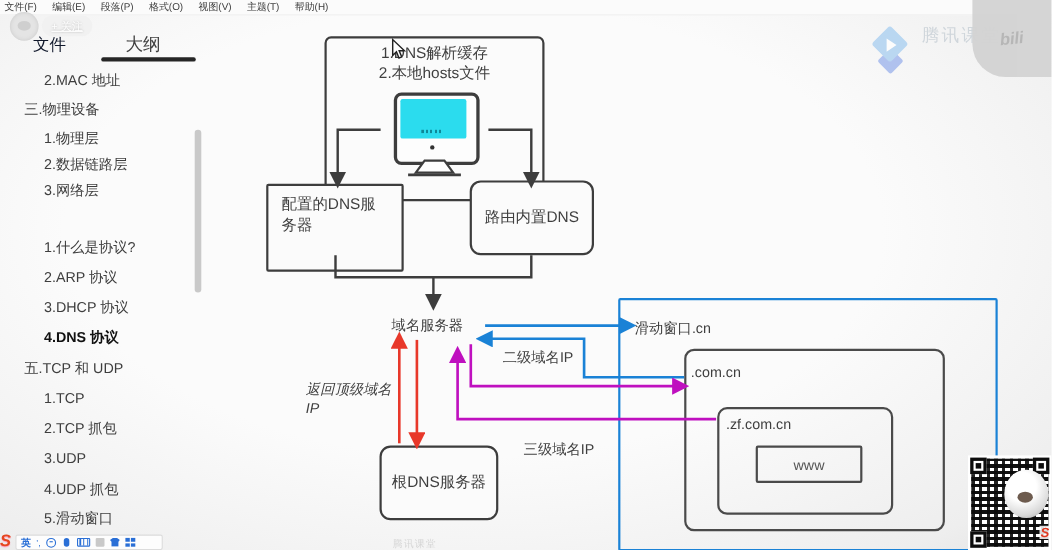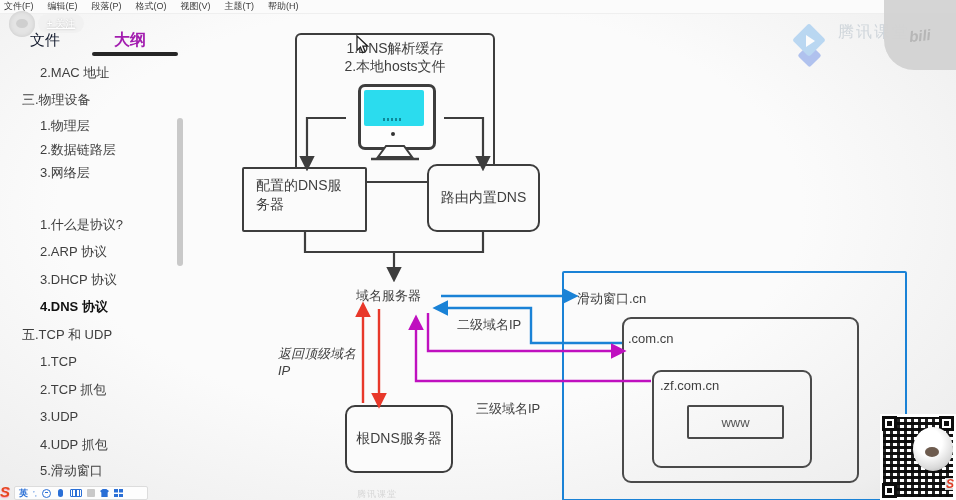--- a/index.html
+++ b/index.html
@@ -13,33 +13,33 @@
   #menubar{left:0;top:0;width:956px;height:14px;background:#fbfbfb;border-bottom:1px solid #efefef;
     display:flex;align-items:center;gap:14px;padding-left:4px;box-sizing:border-box;}
   #menubar span{font-size:9px;color:#3c3c3c;white-space:nowrap;cursor:default;}
   
   #avatar{left:9px;top:11px;width:26px;height:26px;border-radius:50%;background:#e4e4e4;box-shadow:inset 0 0 4px #c9c9c9;}
   #avatar::after{content:"";position:absolute;left:7px;top:8px;width:12px;height:9px;border-radius:50%;background:#cfcfcf;}
   #followBtn{left:38px;top:14px;width:46px;height:19px;border-radius:10px;background:rgba(240,240,240,.88);
     color:#ffffff;font-size:10px;display:flex;align-items:center;justify-content:center;text-shadow:0 0 2px #bbb;text-decoration:underline;}
   
   #tabFile{left:30px;top:31px;font-size:15px;color:#0f172a;}
-  #tabOutline{left:114px;top:30px;font-size:16px;font-weight:bold;color:#a21caf;}
+  #tabOutline{left:114px;top:30px;font-size:16px;font-weight:normal;color:#404040;}
   #tabUnderline{left:92px;top:52px;width:86px;height:4px;background:#262626;border-radius:2px;}
   
   #outlineList{left:0;top:0;width:190px;height:500px;margin:0;padding:0;list-style:none;}
   #outlineList li{position:absolute;font-size:13px;color:#3e3e3e;white-space:nowrap;cursor:pointer;}
   #outlineList li.lvl1{left:22px;}
   #outlineList li.lvl2{left:40px;}
   #outlineList li.active{font-weight:bold;color:#111;}
   #scrollbar{left:177px;top:118px;width:6px;height:148px;border-radius:3px;background:#c9c9c9;}
   
   .dbox{position:absolute;border:2px solid #3d3d3d;background:#fbfbfb;color:#3f3f3f;box-sizing:border-box;}
   #topBox{left:295px;top:33px;width:200px;height:150px;border-radius:6px;text-align:center;padding-top:4px;font-size:14px;line-height:18px;}
-  #leftDnsBox{left:242px;top:167px;width:125px;height:65px;border-radius:2px;font-size:14px;line-height:19px;padding:7px 10px 0 12px;}
+  #leftDnsBox{left:242px;top:167px;width:125px;height:80px;border-radius:2px;font-size:14px;line-height:19px;padding:7px 10px 0 12px;}
   #rightDnsBox{left:427px;top:164px;width:113px;height:68px;border-radius:10px;font-size:14px;display:flex;align-items:center;justify-content:center;}
   #rootDnsBox{left:345px;top:405px;width:108px;height:68px;border-radius:10px;font-size:14px;display:flex;align-items:center;justify-content:center;}
   #blueBox{left:562px;top:271px;width:341px;height:226px;border:2px solid #1a82d6;background:transparent;border-radius:2px;}
   #comBox{left:622px;top:317px;width:233px;height:162px;border:2px solid #4a4a4a;border-radius:9px;background:transparent;}
   #zfBox{left:652px;top:370px;width:156px;height:94px;border:2px solid #4a4a4a;border-radius:9px;background:transparent;}
   #wwwBox{left:687px;top:405px;width:93px;height:30px;border:2px solid #4a4a4a;border-radius:2px;background:transparent;
     display:flex;align-items:center;justify-content:center;font-size:13px;color:#555;}
   .dlabel{position:absolute;font-size:13px;color:#3f3f3f;white-space:nowrap;}
   #lblNameServer{left:356px;top:287px;}
   #lblTld{left:577px;top:290px;}

